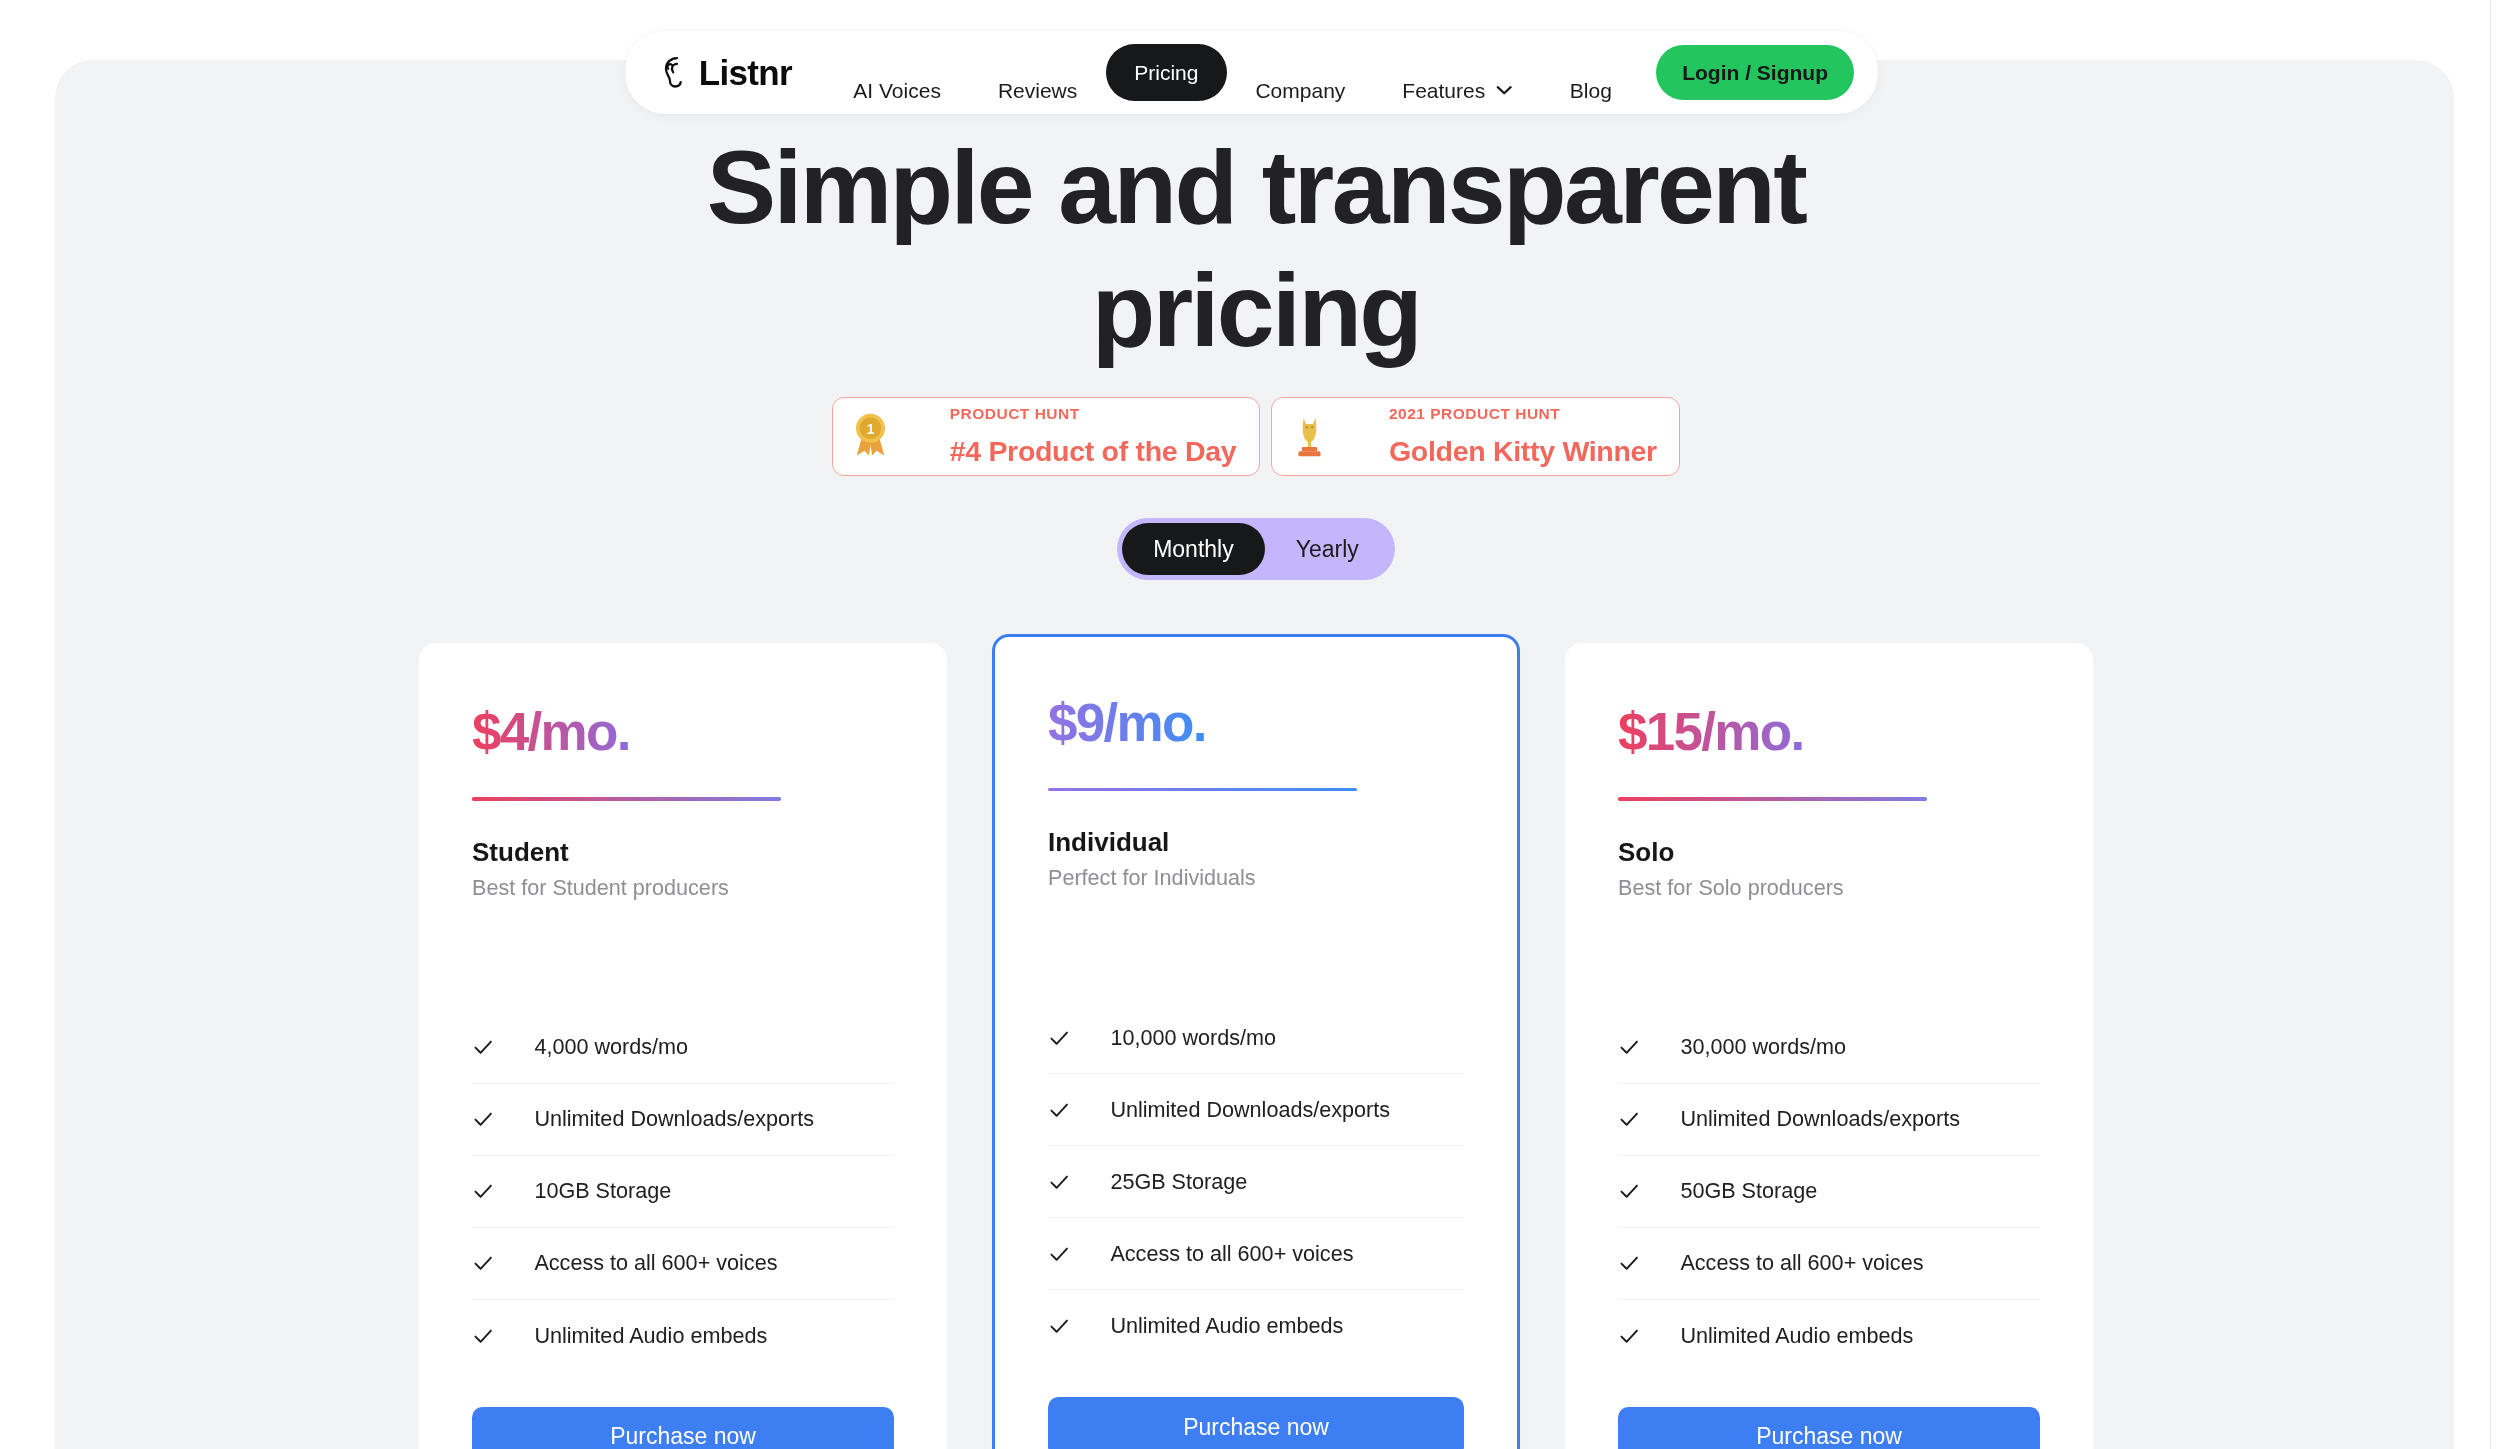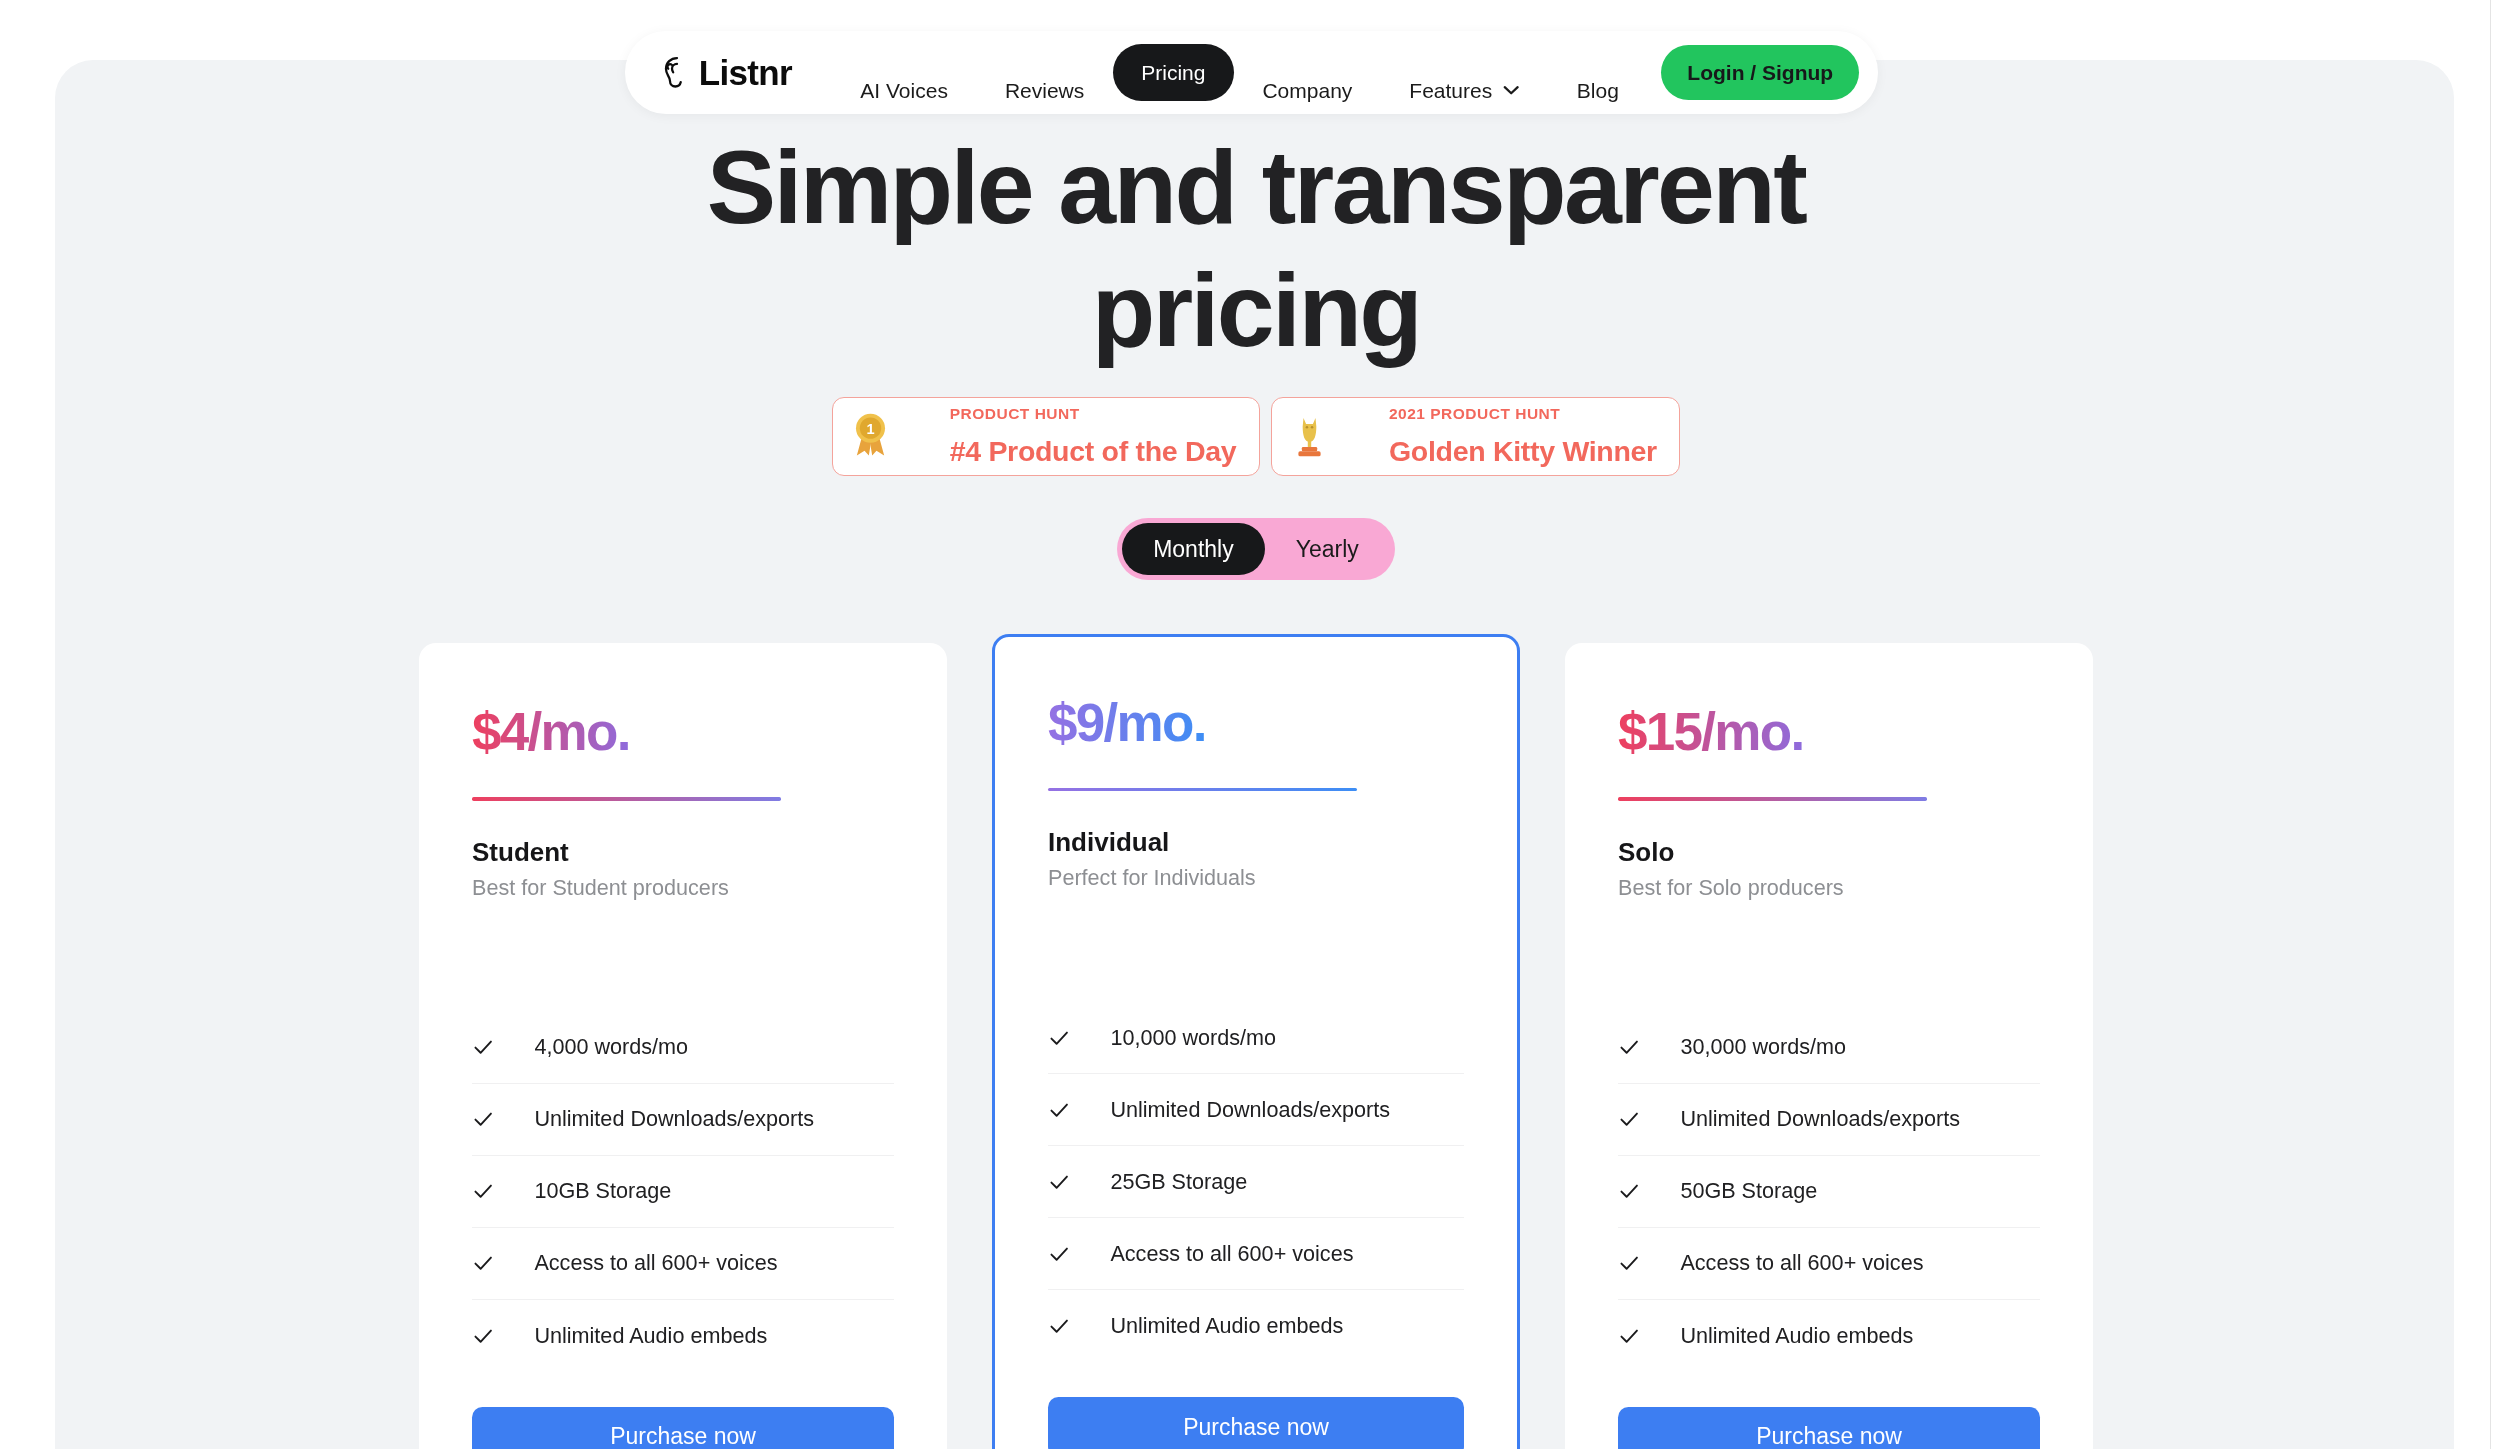--- a/index.html
+++ b/index.html
@@ -58,21 +58,20 @@
     top: 31px;
     width: 1253px;
     height: 83px;
     background: #ffffff;
     border-radius: 41px;
     display: flex;
     align-items: center;
     padding: 0 24px 0 31px;
     box-shadow: 0 1.7px 12px rgba(0,0,0,0.05);
     z-index: 20;
-    gap: 7px;
   }
 
   .brand {
     display: flex;
     align-items: center;
     gap: 7.8px;
     margin-right: 33px;
   }
   .brand-icon { width: 35px; height: 35px; display: block; }
   .brand-name {
@@ -181,21 +180,21 @@
     position: absolute;
     left: 0;
     top: 518px;
     width: 2512px;
     display: flex;
     justify-content: center;
   }
   .toggle-wrap {
     display: flex;
     align-items: center;
-    background: #f9a8d4;
+    background: #c4b5fd;
     border-radius: 35px;
     padding: 5.2px;
     height: 62px;
   }
   .toggle-opt {
     font-size: 23px;
     color: #1b1b1b;
     padding: 0 31px;
     height: 52px;
     display: flex;

